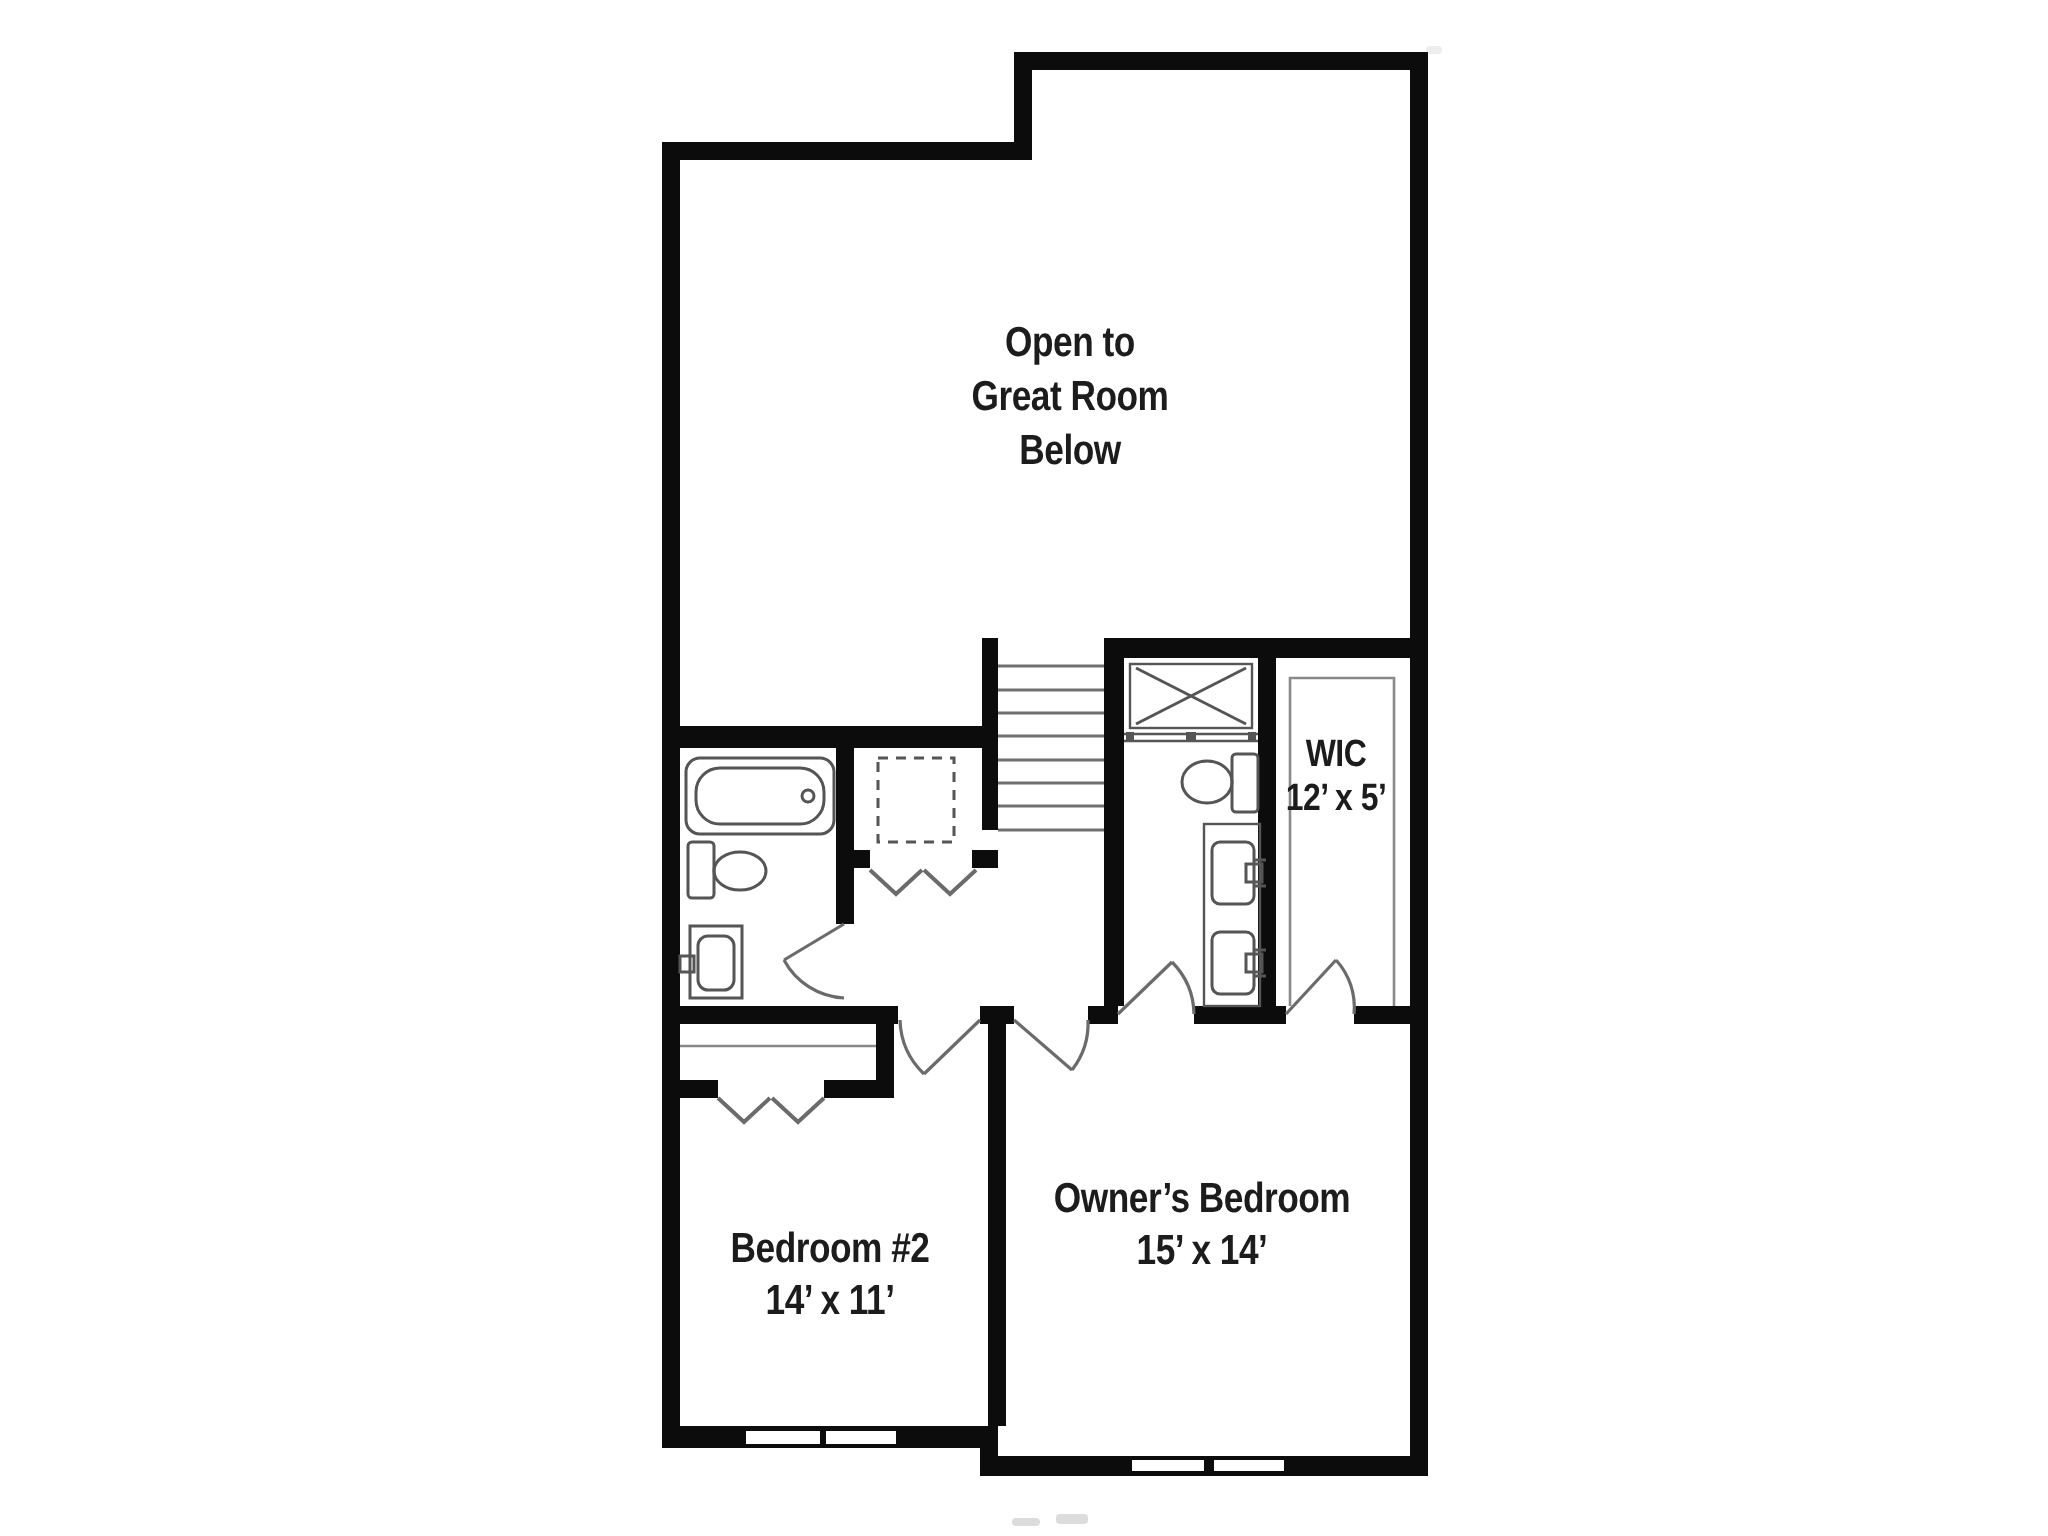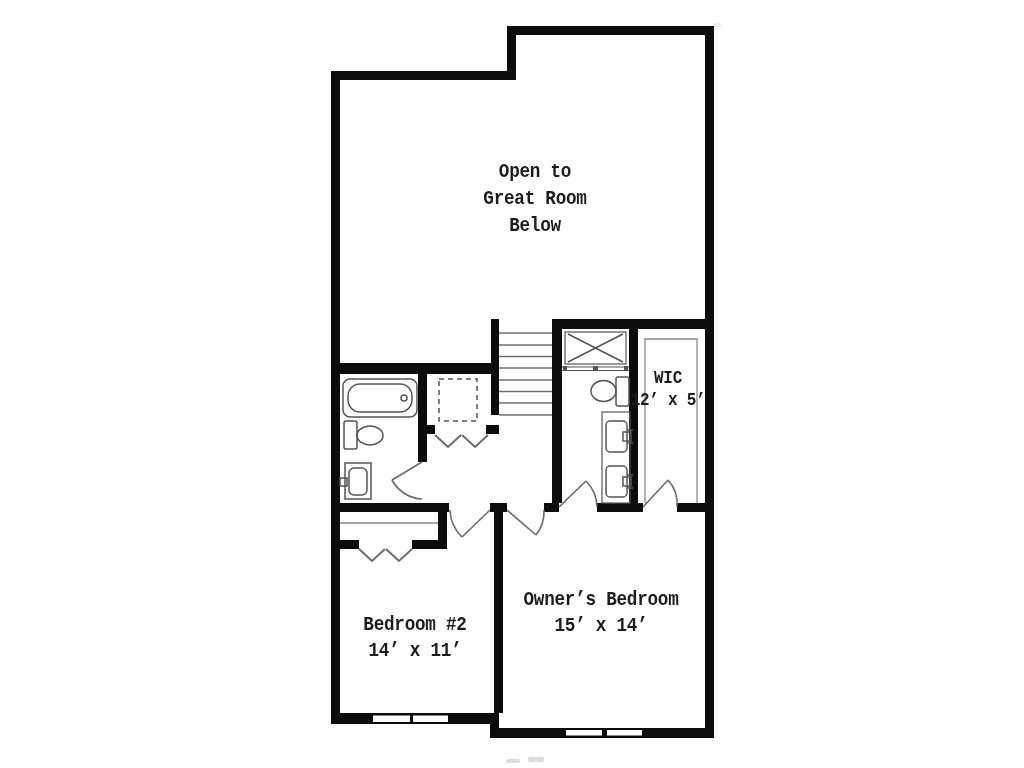--- a/index.html
+++ b/index.html
@@ -5,21 +5,21 @@
   :root{
     --wall:#0c0c0c;
     --fixture:#555555;
     --door:#6b6b6b;
     --text:#1c1c1c;
     --bg:#ffffff;
   }
   html,body{margin:0;padding:0;background:var(--bg);}
   .canvas{
     position:relative;width:1024px;height:768px;background:var(--bg);
-    overflow:hidden;font-family:Liberation Mono, monospace;
+    overflow:hidden;font-family:Liberation Sans, sans-serif;
   }
   .plan-svg{position:absolute;left:0;top:0;}
   .room-label{
     position:absolute;text-align:center;color:var(--text);
     font-weight:700;transform:scaleX(0.84);transform-origin:center top;
     letter-spacing:-0.3px;white-space:nowrap;
   }
   .room-label span{display:block;}
   .lbl-great{left:415px;top:158px;width:240px;font-size:21px;line-height:27px;}
   .lbl-wic{left:598px;top:367px;width:140px;font-size:19px;line-height:22px;}

